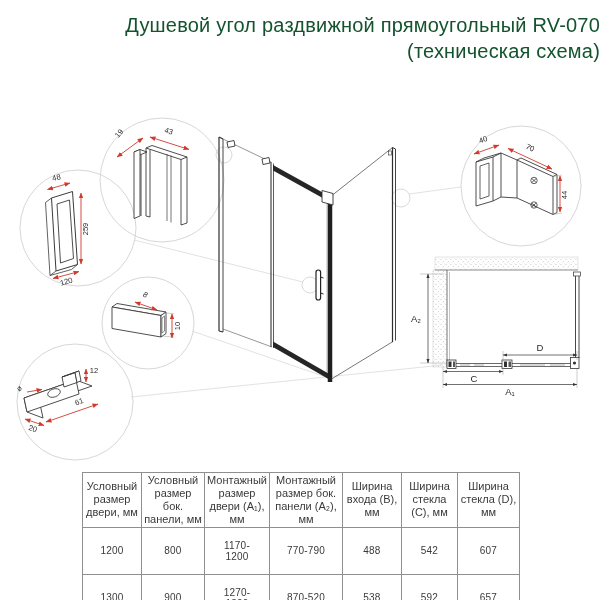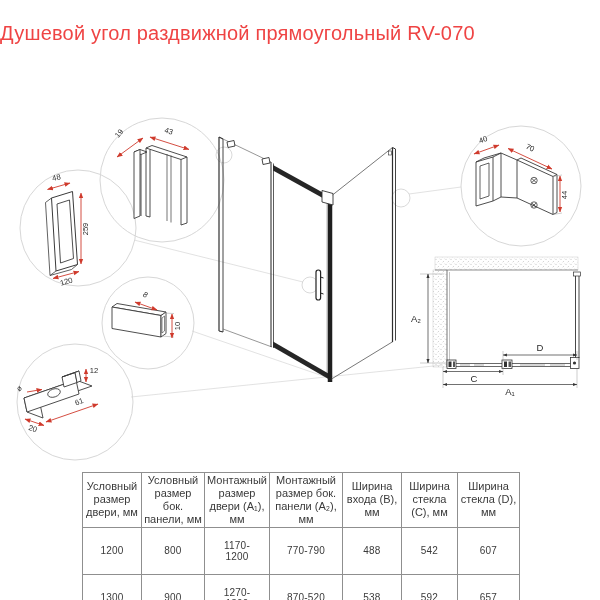--- a/index.html
+++ b/index.html
@@ -1,37 +1,38 @@
 <!DOCTYPE html>
 <html><head>
 <meta charset="utf-8">
 <style>
   html,body{margin:0;padding:0;background:#fff;}
   .screen{position:relative;width:600px;height:600px;background:#ffffff;overflow:hidden;
           font-family:"Liberation Sans","DejaVu Sans",sans-serif;}
-  .title{position:absolute;top:12px;left:0;width:100%;text-align:left;
-         font-size:20px;line-height:1.32;color:#ef4444;letter-spacing:.2px;margin-top:8px;}
+  .title{position:absolute;top:12px;left:0;width:100%;text-align:right;
+         font-size:20px;line-height:1.32;color:#14532d;letter-spacing:.2px;}
   svg.draw{position:absolute;top:88px;left:0;}
   svg text{font-family:"Liberation Sans","DejaVu Sans",sans-serif;fill:#2a2a2a;}
   .dimtxt{font-size:7.6px;}
   .plantxt{font-size:9.5px;}
   table.dims{position:absolute;left:82px;top:472px;width:438px;border-collapse:collapse;
              table-layout:fixed;background:#fff;}
   table.dims th,table.dims td{border:1px solid #8f8f8f;text-align:center;vertical-align:middle;
              color:#3a3a3a;padding:12px;overflow:hidden;}
   table.dims th{font-size:11px;font-weight:normal;line-height:1.18;height:27px;padding:1px 1px;}
   table.dims td{font-size:10px;height:16px;letter-spacing:.2px;}
 </style>
 </head>
 <body>
 
 <div class="screen">
 
   <div class="title">
     <div>Душевой угол раздвижной прямоугольный RV-070</div>
+    <div>(техническая схема)</div>
   </div>
 
   <svg class="draw" width="600" height="382" viewBox="0 0 600 382">
     <defs>
       <pattern id="stip" width="5" height="5" patternUnits="userSpaceOnUse">
         <circle cx="1" cy="1.2" r="0.55" fill="#b9b9b9"></circle>
         <circle cx="3.4" cy="3.6" r="0.5" fill="#c4c4c4"></circle>
         <circle cx="2.2" cy="4.6" r="0.35" fill="#cfcfcf"></circle>
         <circle cx="4.3" cy="0.8" r="0.4" fill="#c9c9c9"></circle>
       </pattern>

